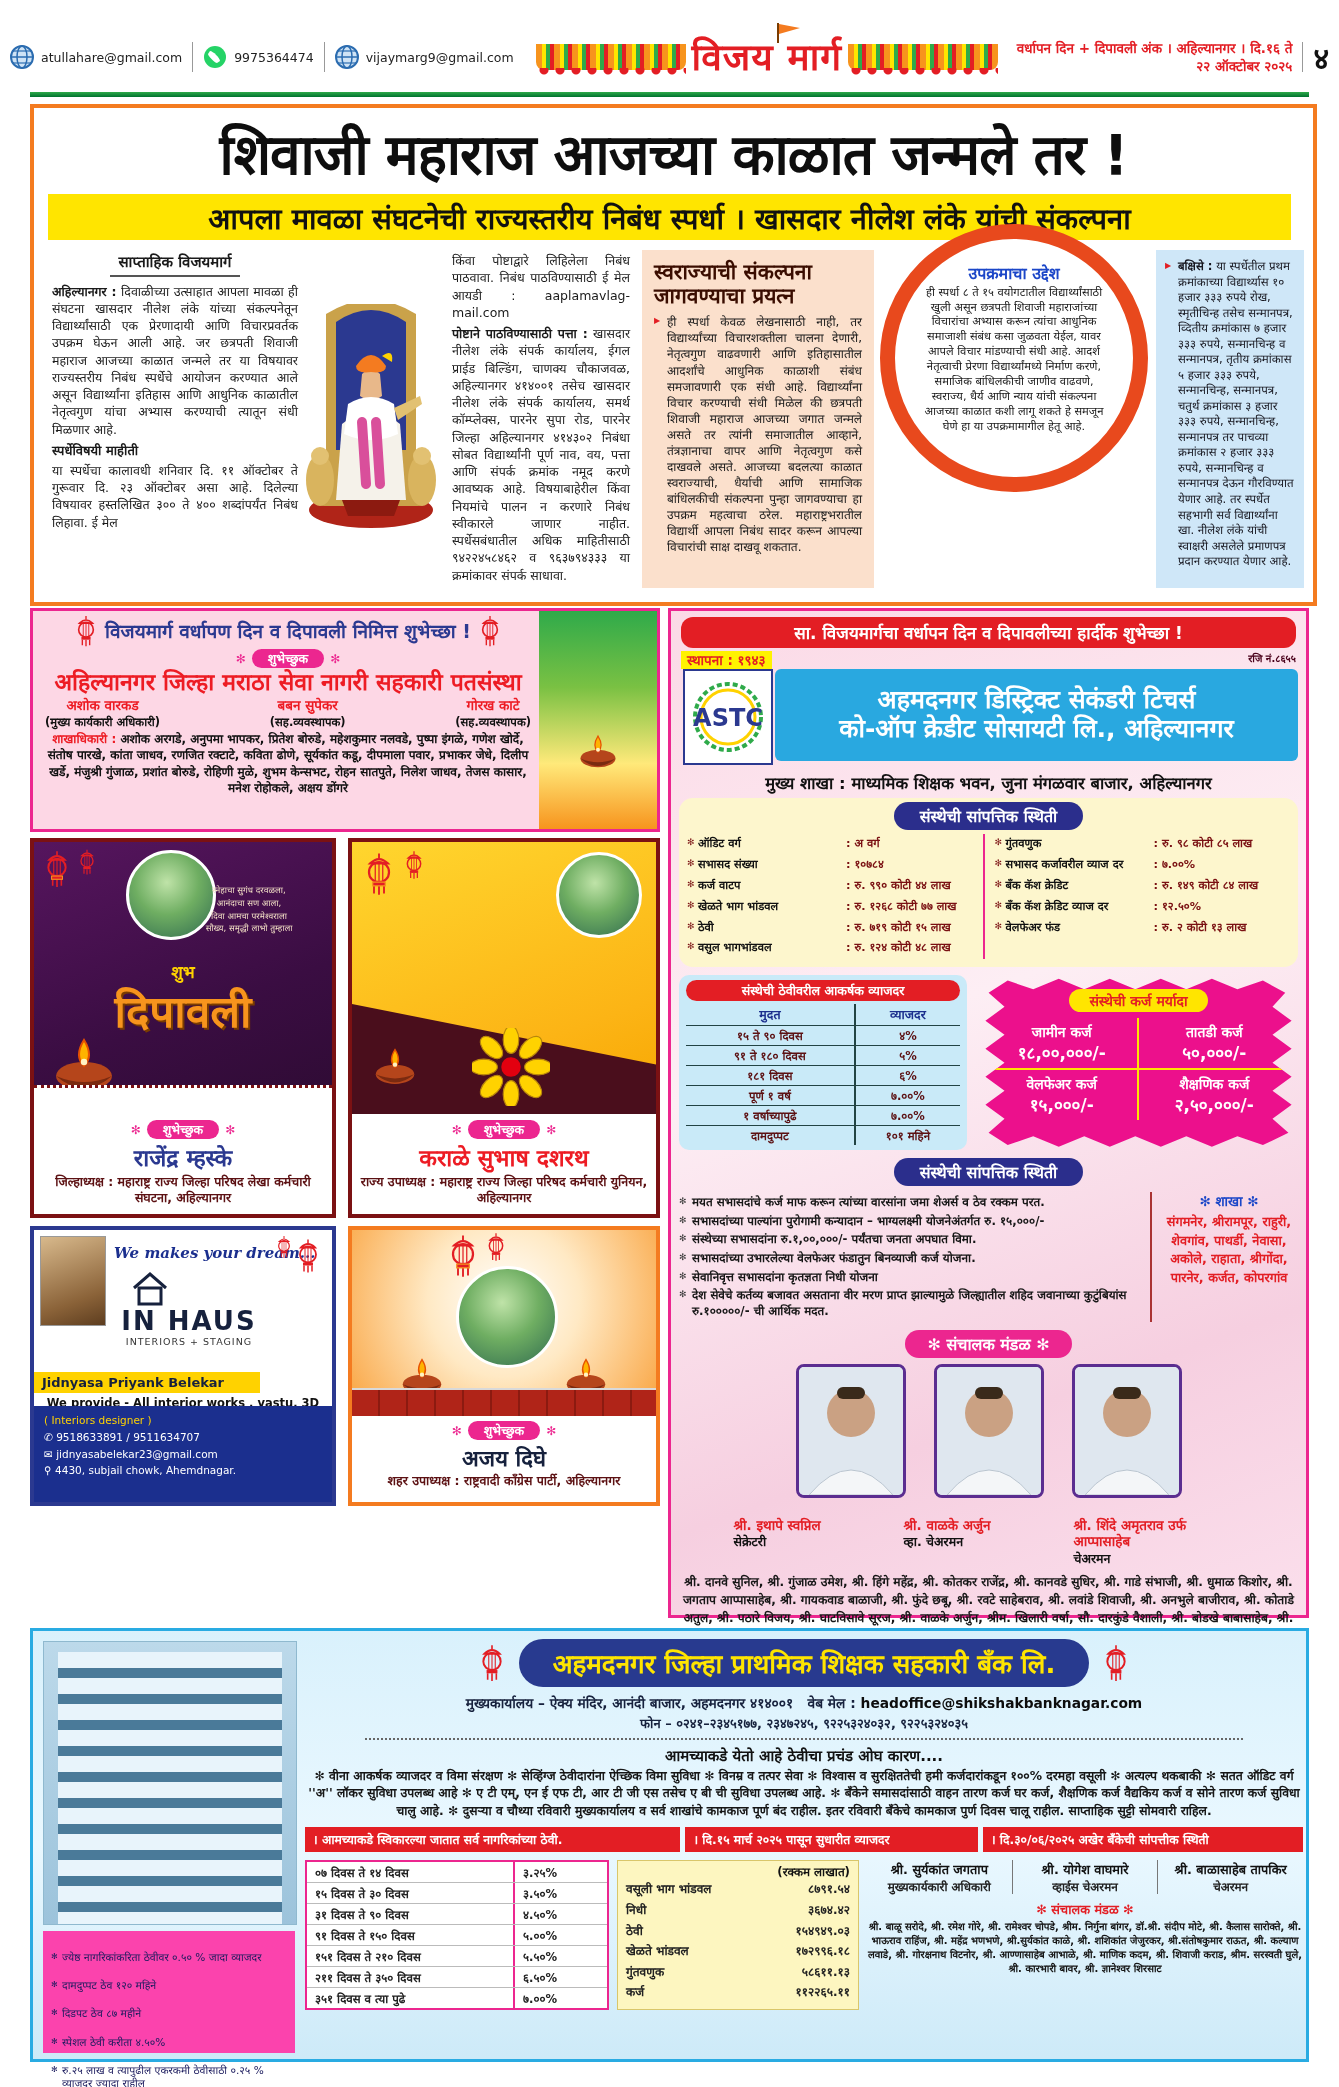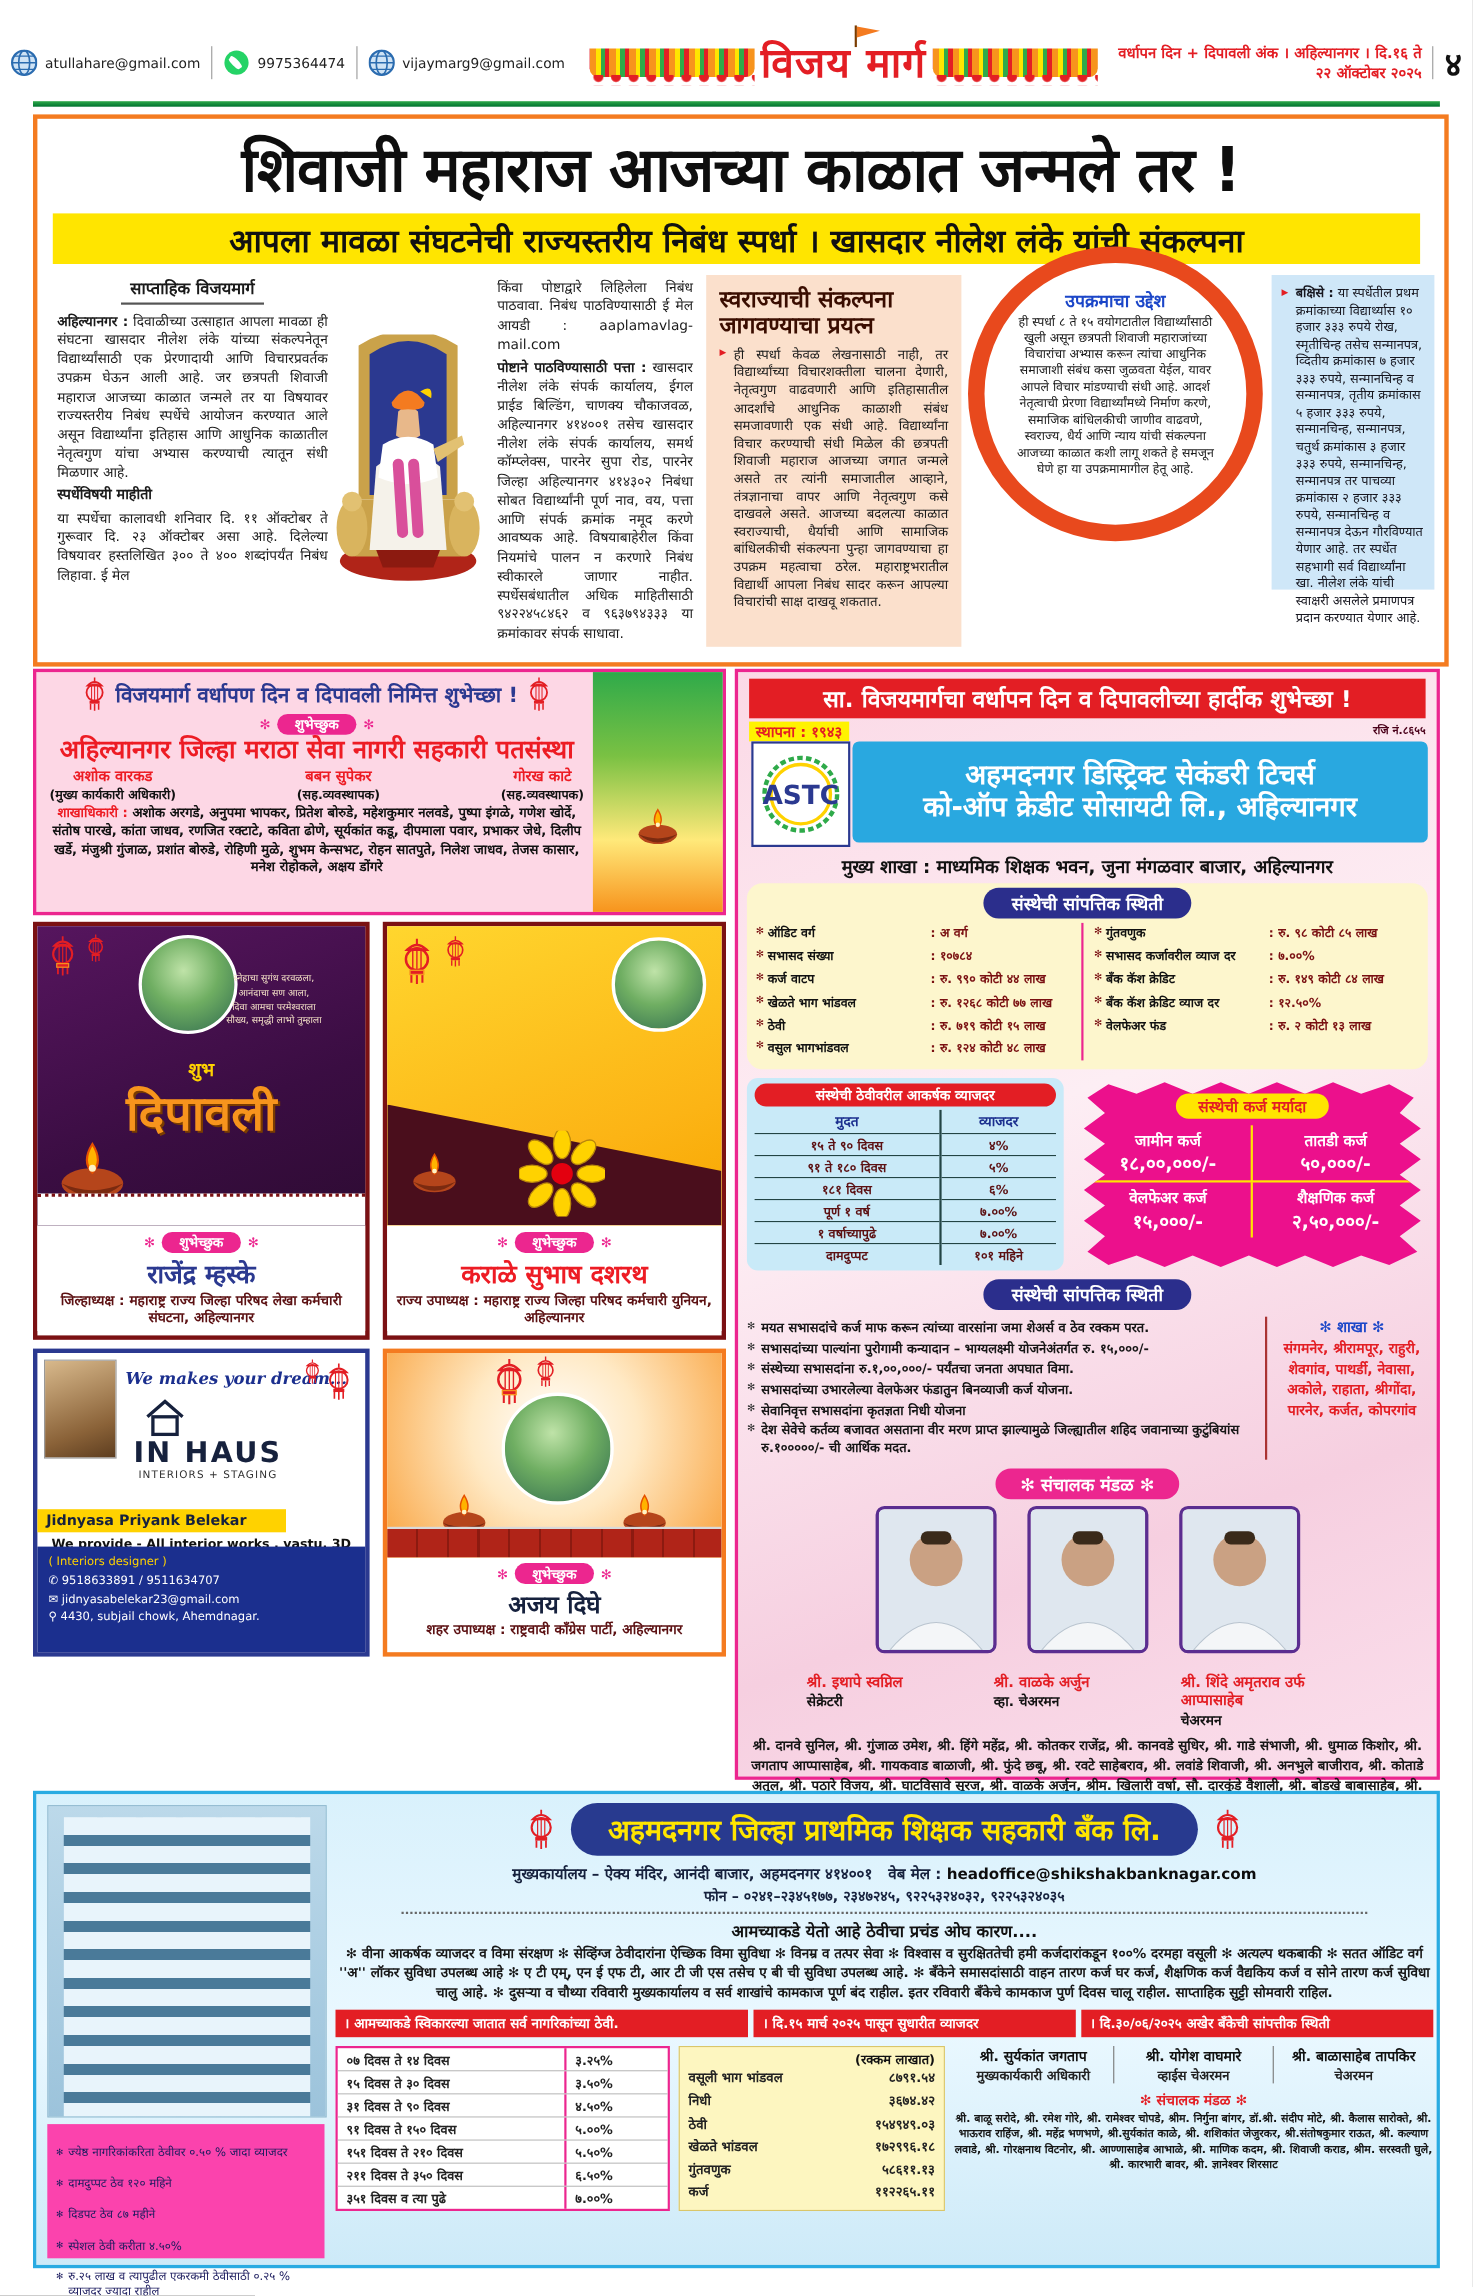--- a/index.html
+++ b/index.html
@@ -37,21 +37,21 @@
   .shiv-art{position:absolute;left:268px;top:196px;width:138px;height:238px;}
   .pink-info{position:absolute;left:608px;top:142px;width:232px;height:338px;background:#fbe0cc;
              padding:10px 12px;box-sizing:border-box;}
   .pink-info h3{margin:0 0 6px;font-size:21px;line-height:1.15;color:#3a0d00;}
   .arrow-li{position:relative;padding-left:13px;}
   .arrow-li:before{content:"▶";position:absolute;left:0;top:2px;font-size:8px;color:#e31e24;}
   .goal-circle{position:absolute;left:846px;top:116px;width:268px;height:268px;border-radius:50%;
              background:#fff;border:15px solid #e8491d;box-sizing:border-box;padding:26px 24px 0;text-align:center;}
   .goal-circle h3{margin:0 0 3px;font-size:16px;color:#1b46c8;line-height:1.1;}
   .goal-circle p{margin:0;font-size:11.3px;line-height:1.32;color:#1a1a1a;}
-  .prize-box{position:absolute;left:1122px;top:142px;width:148px;height:286px;background:#cfe7f8;
+  .prize-box{position:absolute;left:1122px;top:142px;width:148px;height:338px;background:#cfe7f8;
              padding:9px 9px;box-sizing:border-box;font-size:11.6px;line-height:1.34;color:#16161f;}
 
   
   .pats{left:30px;top:608px;width:630px;height:224px;border:3px solid #ec268f;background:#fdd7e5;box-sizing:border-box;}
   .pats-inner{position:absolute;left:6px;top:4px;width:498px;}
   .pats-greet{display:flex;align-items:center;justify-content:center;gap:8px;color:#2b3990;font-size:19px;font-weight:800;}
   .badge{display:inline-block;background:#ec268f;color:#fff;font-size:12.5px;font-weight:700;
          border-radius:12px;padding:1px 16px;}
   .badge-wrap{display:flex;align-items:center;justify-content:center;gap:6px;margin:2px 0;}
   .badge-wrap:before,.badge-wrap:after{content:"✻";color:#ec268f;font-size:12px;}
@@ -107,22 +107,22 @@
   .dighe-art{position:relative;height:186px;overflow:hidden;
      background:radial-gradient(circle at 50% 38%,#ffffff 0%,#ffe9c4 40%,#f9a13b 100%);}
   .ledge{position:absolute;left:0;bottom:0;width:100%;height:26px;background:
      repeating-linear-gradient(90deg,#b02418 0 26px,#8c1a10 26px 28px);border-top:2px solid #d9d9d9;}
   .dighe-info{text-align:center;padding-top:3px;}
   .dighe-name{color:#16213d;font-size:22px;font-weight:900;margin:1px 0;}
 
   
   .soc{left:668px;top:608px;width:641px;height:1010px;border:3px solid #ec268f;box-sizing:border-box;
        background:linear-gradient(160deg,#fbd9e6 0%,#fdeef4 40%,#f6cfe0 75%,#fbdfec 100%);padding:6px 8px;}
-  .soc-redbar{background:#e31e24;color:#fff;font-size:21px;font-weight:800;text-align:center;
-              padding:4px 0;margin:0 2px;}
+  .soc-redbar{background:#e31e24;color:#fff;font-size:17px;font-weight:800;text-align:center;
+              padding:4px 0;margin:0 2px;border-radius:12px;}
   .soc-head{position:relative;height:114px;margin-top:3px;}
   .soc-est{position:absolute;left:2px;top:0;background:#fff200;color:#e31e24;font-size:13.5px;
            font-weight:800;padding:0 6px;}
   .soc-reg{position:absolute;right:2px;top:0;font-size:10px;font-weight:700;color:#4a001a;}
   .soc-logo{position:absolute;left:4px;top:18px;width:86px;height:92px;background:#fff;border:2px solid #2b3990;
             display:flex;align-items:center;justify-content:center;}
   .soc-banner{position:absolute;left:96px;top:18px;right:0;height:92px;background:#29a8e0;border-radius:6px;
             display:flex;flex-direction:column;align-items:center;justify-content:center;color:#fff;}
   .soc-banner .l1{font-size:25px;font-weight:900;line-height:1.15;}
   .soc-banner .l2{font-size:25px;font-weight:900;line-height:1.15;}

